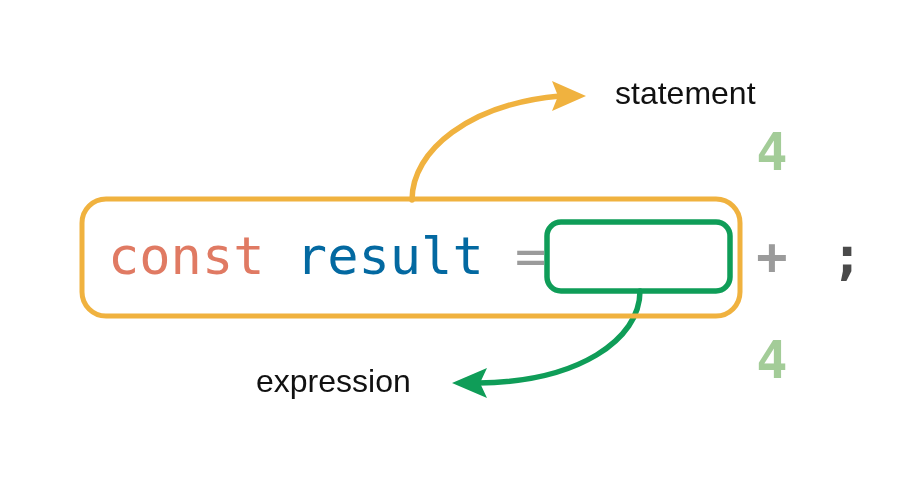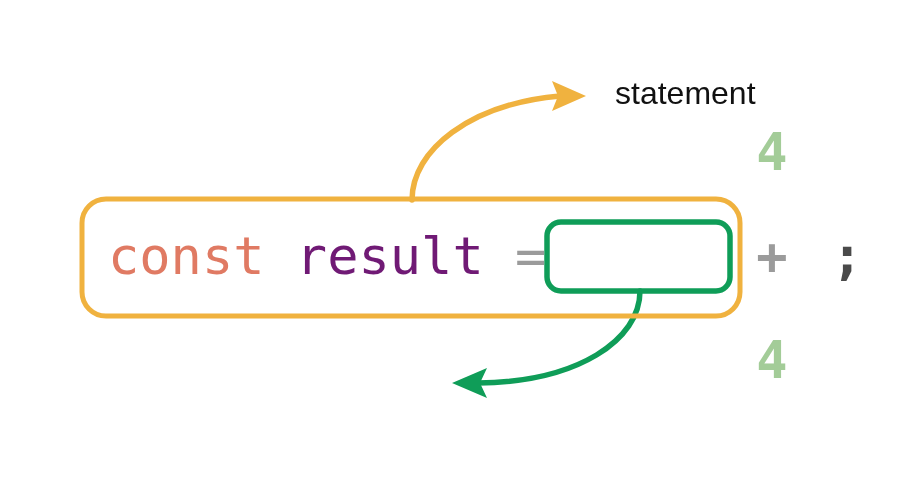--- a/index.html
+++ b/index.html
@@ -35,21 +35,21 @@
     display: flex;
     align-items: center;
     font-family: "DejaVu Sans Mono", "Liberation Mono", monospace;
     font-size: 52px;
     letter-spacing: 0px;
     white-space: pre;
     line-height: 1;
   }
   .tok { display: inline-block; }
   .tok-keyword   { color: #e07a63; }
-  .tok-ident     { color: #701a75; }
+  .tok-ident     { color: #0369a1; }
   .tok-operator  { color: #9b9b9b; }
   .tok-number    { color: #a3cc98; }
   .tok-punct     { color: #4a4a4a; font-weight: bold; }
   .tok-space     { color: transparent; }
 
   .expr-group {
     display: inline-block;
     padding: 0 22px;
     font-weight: bold;
   }
@@ -103,14 +103,15 @@
       <span class="tok tok-operator">+</span>
       <span class="tok tok-space">&nbsp;</span>
       <span class="tok tok-number">4</span>
     </span>
 
     <span class="tok tok-punct" style="margin-left:22px;">;</span>
   </div>
 
   <div class="annotation" id="label-statement">statement</div>
 
+  <div class="annotation" id="label-expression">expression</div>
 
 </div>
 
 </body></html>

